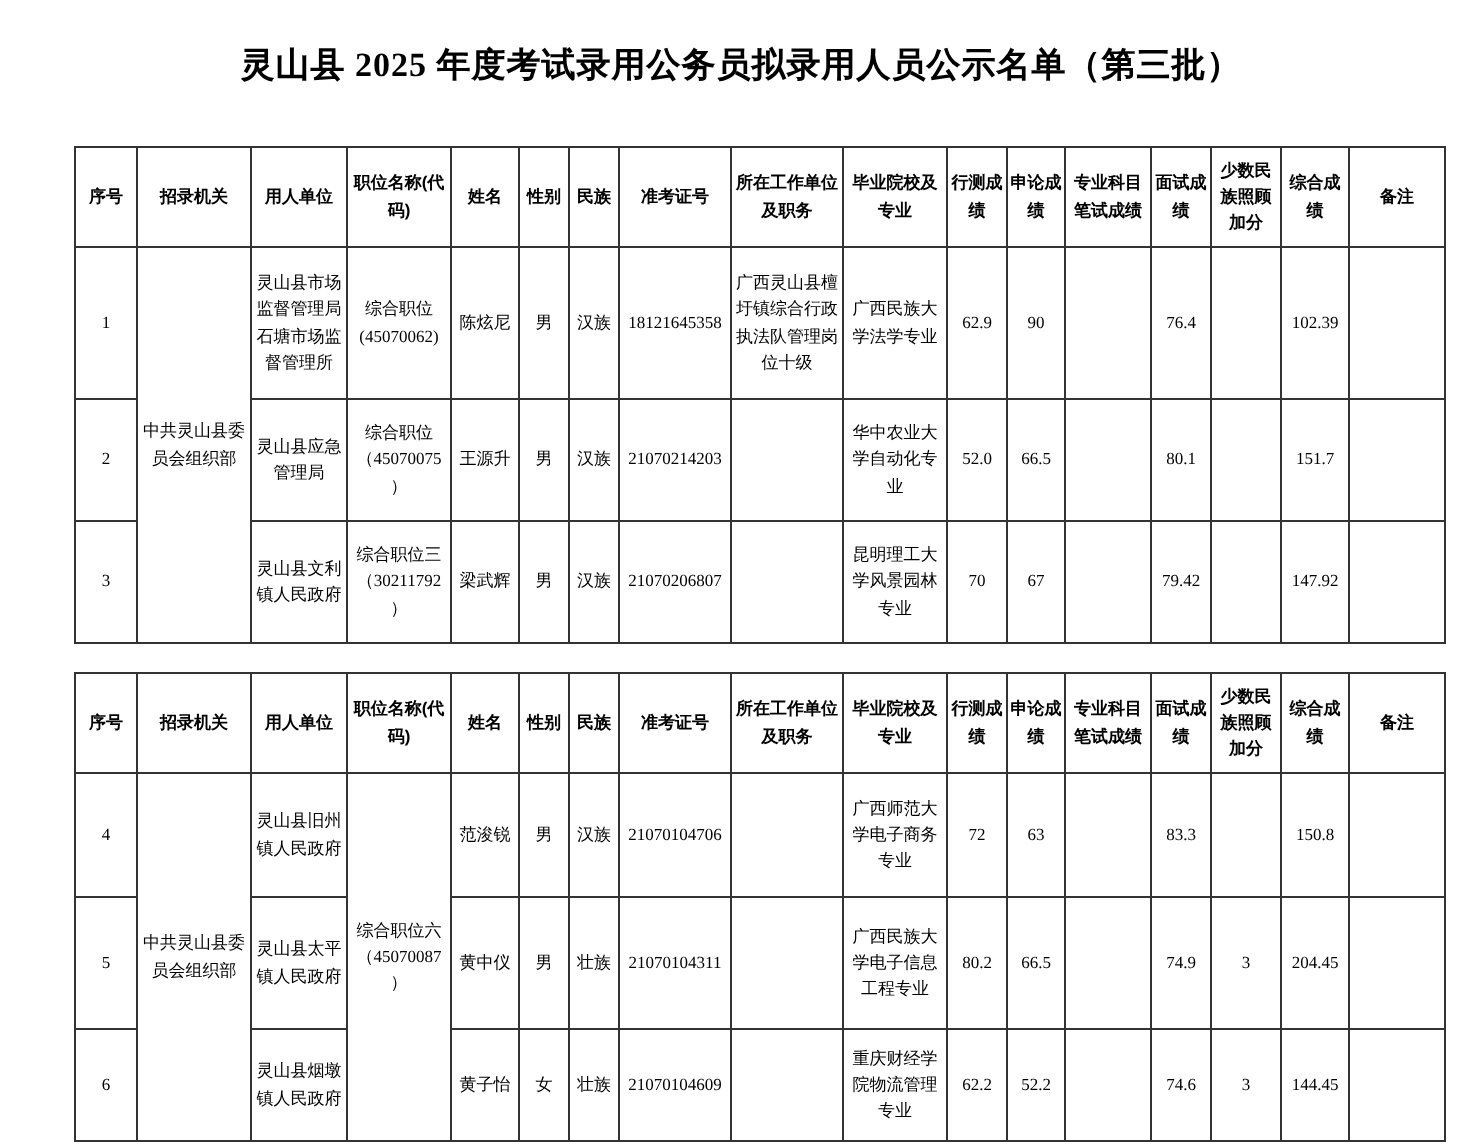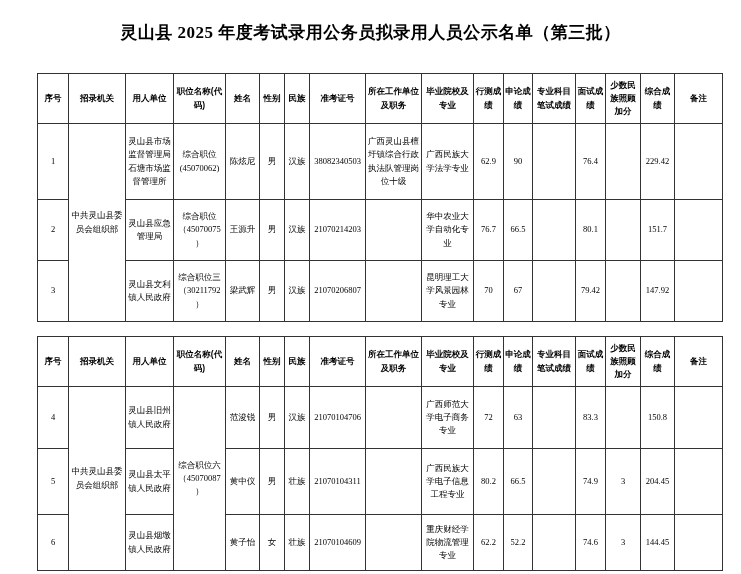--- a/index.html
+++ b/index.html
@@ -96,42 +96,42 @@
       <th>备注</th>
     </tr>
     <tr class="h76">
       <td>1</td>
       <td rowspan="3">中共灵山县委员会组织部</td>
       <td>灵山县市场监督管理局石塘市场监督管理所</td>
       <td>综合职位(45070062)</td>
       <td>陈炫尼</td>
       <td>男</td>
       <td>汉族</td>
-      <td>38082340503</td>
+      <td>18121645358</td>
       <td>广西灵山县檀圩镇综合行政执法队管理岗位十级</td>
       <td>广西民族大学法学专业</td>
       <td>62.9</td>
       <td>90</td>
       <td></td>
       <td>76.4</td>
       <td></td>
-      <td>229.42</td>
+      <td>102.39</td>
       <td></td>
     </tr>
     <tr class="h61">
       <td>2</td>
       <td>灵山县应急管理局</td>
       <td>综合职位（45070075）</td>
       <td>王源升</td>
       <td>男</td>
       <td>汉族</td>
       <td>21070214203</td>
       <td></td>
       <td>华中农业大学自动化专业</td>
-      <td>76.7</td>
+      <td>52.0</td>
       <td>66.5</td>
       <td></td>
       <td>80.1</td>
       <td></td>
       <td>151.7</td>
       <td></td>
     </tr>
     <tr class="h61">
       <td>3</td>
       <td>灵山县文利镇人民政府</td>

